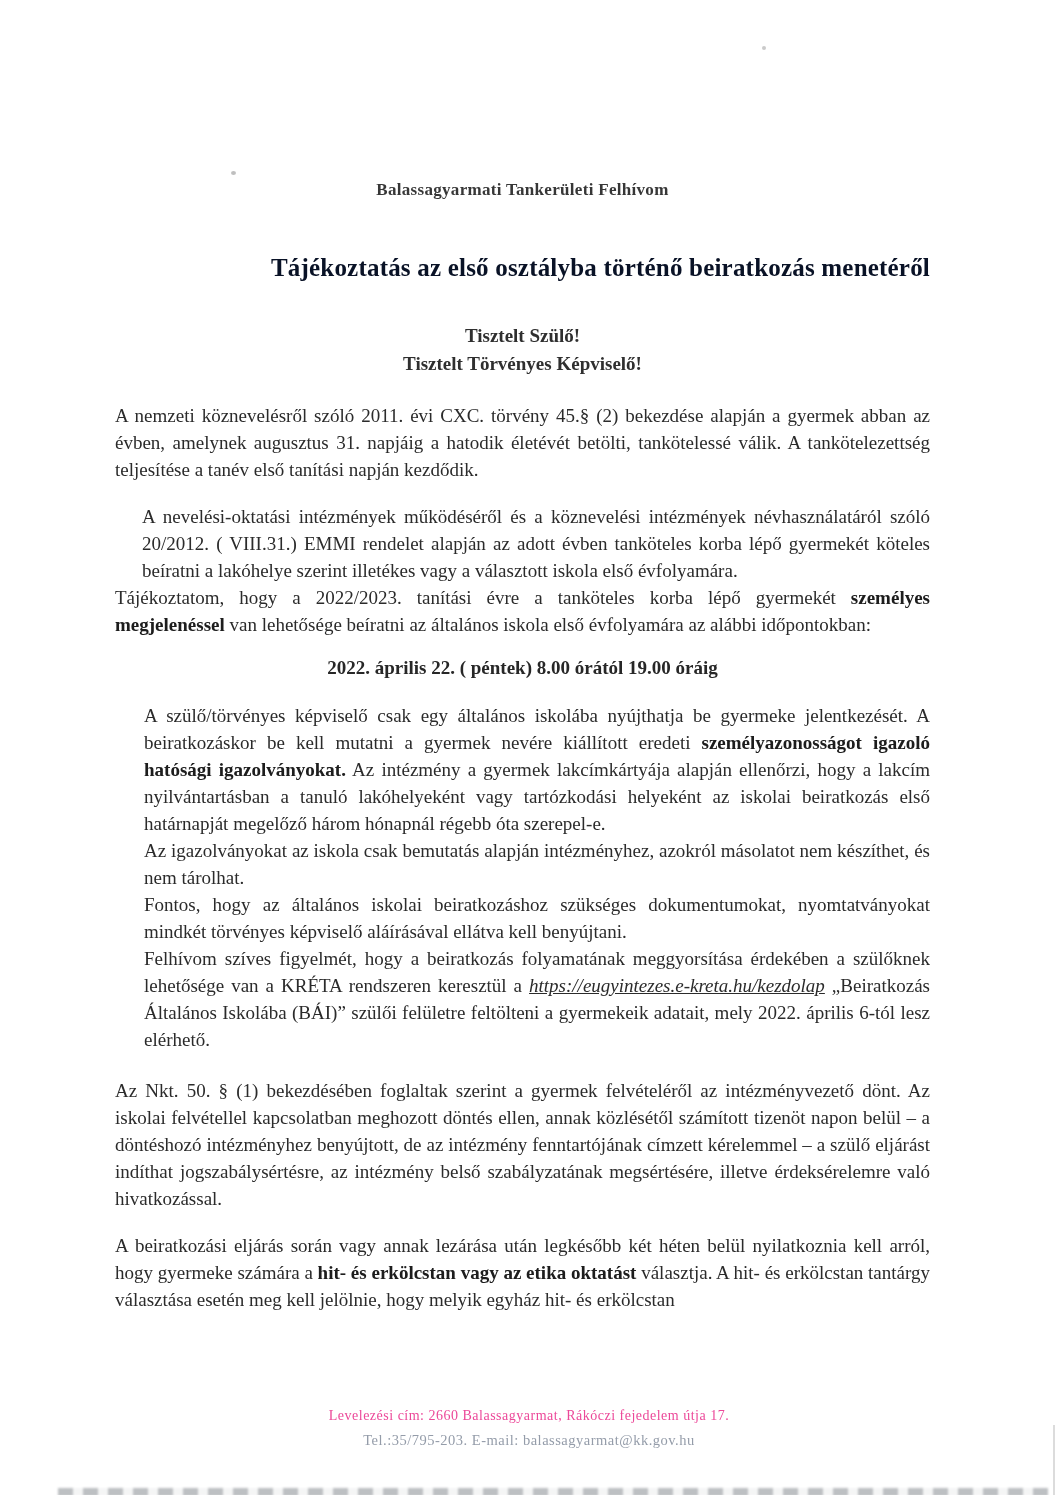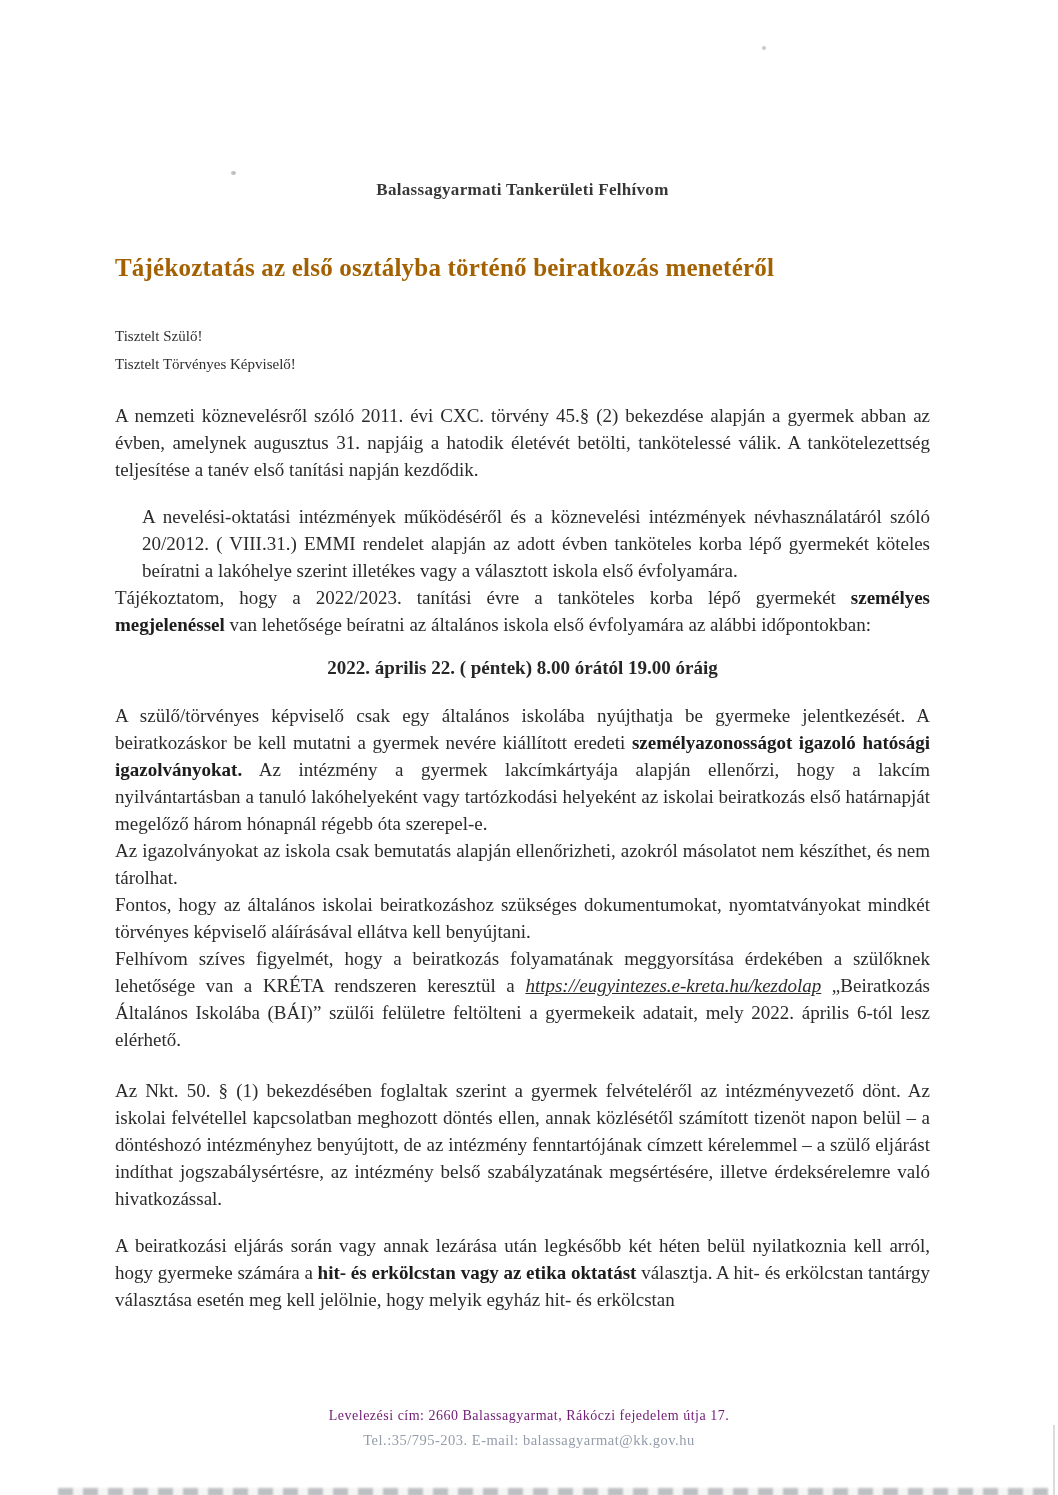--- a/index.html
+++ b/index.html
@@ -22,52 +22,53 @@
     filter: contrast(1.05) blur(0.3px);
   }
   .org {
     text-align: center;
     font-weight: bold;
     font-size: 17px;
     letter-spacing: 0.3px;
     color: #3a3a3a;
   }
   .title {
-    text-align: left;
+    text-align: right;
     font-weight: bold;
     font-size: 25px;
     margin: 54px 0 0 0;
-    color: #a16207;
+    color: #0f172a;
     letter-spacing: 0.2px;
   }
   .sal-block { margin-top: 40px; }
   .sal {
-    font-weight: normal;
-    font-size: 15px;
+    text-align: center;
+    font-weight: bold;
+    font-size: 19px;
     line-height: 28px;
     color: #333333;
   }
   .para {
     font-size: 19px;
     line-height: 27px;
     text-align: justify;
     margin: 0;
   }
   .mt-p1 { margin-top: 24px; }
   .mt-p2 { margin-top: 20px; margin-left: 27px; }
   .mt-p3 { }
   .dates {
     margin-top: 16px;
     text-align: center;
     font-weight: bold;
     font-size: 19px;
     line-height: 28px;
     color: #2b2b2b;
   }
-  .mt-block { margin-top: 20px; }
+  .mt-block { margin-top: 20px; margin-left: 29px; }
   .mt-nkt { margin-top: 24px; }
   .mt-final { margin-top: 20px; }
   .para b { color: #222222; }
   .link {
     text-decoration: underline;
     color: inherit;
     cursor: pointer;
     word-break: break-all;
     font-style: italic;
   }
@@ -76,21 +77,21 @@
     left: 0;
     right: 0;
     top: 1404px;
     text-align: center;
     line-height: 24px;
     filter: blur(0.6px);
     letter-spacing: 0.5px;
   }
   .footer-line1 {
     font-size: 14px;
-    color: #701a75;
+    color: #ec4899;
   }
   .footer-line2 {
     font-size: 14.5px;
     color: #949ca9;
   }
   .cutoff {
     position: absolute;
     left: 58px;
     right: 10px;
     top: 1488px;
@@ -142,21 +143,21 @@
     <p class="para mt-p2">A nevelési-oktatási intézmények működéséről és a köznevelési intézmények névhasználatáról szóló 20/2012. ( VIII.31.) EMMI rendelet alapján az adott évben tanköteles korba lépő gyermekét köteles beíratni a lakóhelye szerint illetékes vagy a választott iskola első évfolyamára.</p>
 
     <p class="para mt-p3"><span>Tájékoztatom, hogy a 2022/2023. tanítási évre a tanköteles korba lépő gyermekét </span><b>személyes megjelenéssel</b><span> van lehetősége beíratni az általános iskola első évfolyamára az alábbi időpontokban:</span></p>
 
     <div class="dates">
       <div>2022. április 22. ( péntek) 8.00 órától 19.00 óráig</div>
     </div>
 
     <div class="mt-block">
       <p class="para"><span>A szülő/törvényes képviselő csak egy általános iskolába nyújthatja be gyermeke jelentkezését. A beiratkozáskor be kell mutatni a gyermek nevére kiállított eredeti </span><b>személyazonosságot igazoló hatósági igazolványokat.</b><span> Az intézmény a gyermek lakcímkártyája alapján ellenőrzi, hogy a lakcím nyilvántartásban a tanuló lakóhelyeként vagy tartózkodási helyeként az iskolai beiratkozás első határnapját megelőző három hónapnál régebb óta szerepel-e.</span></p>
-      <p class="para">Az igazolványokat az iskola csak bemutatás alapján ellenőrizheti, azokról másolatot nem készíthet, és nem tárolhat.</p>
+      <p class="para">Az igazolványokat az iskola csak bemutatás alapján intézményhez, azokról másolatot nem készíthet, és nem tárolhat.</p>
       <p class="para">Fontos, hogy az általános iskolai beiratkozáshoz szükséges dokumentumokat, nyomtatványokat mindkét törvényes képviselő aláírásával ellátva kell benyújtani.</p>
       <p class="para"><span>Felhívom szíves figyelmét, hogy a beiratkozás folyamatának meggyorsítása érdekében a szülőknek lehetősége van a KRÉTA rendszeren keresztül a </span><span class="link">https://eugyintezes.e-kreta.hu/kezdolap</span><span> „Beiratkozás Általános Iskolába (BÁI)” szülői felületre feltölteni a gyermekeik adatait, mely 2022. április 6-tól lesz elérhető.</span></p>
     </div>
 
     <p class="para mt-nkt">Az Nkt. 50. § (1) bekezdésében foglaltak szerint a gyermek felvételéről az intézményvezető dönt. Az iskolai felvétellel kapcsolatban meghozott döntés ellen, annak közlésétől számított tizenöt napon belül – a döntéshozó intézményhez benyújtott, de az intézmény fenntartójának címzett kérelemmel – a szülő eljárást indíthat jogszabálysértésre, az intézmény belső szabályzatának megsértésére, illetve érdeksérelemre való hivatkozással.</p>
 
     <p class="para mt-final"><span>A beiratkozási eljárás során vagy annak lezárása után legkésőbb két héten belül nyilatkoznia kell arról, hogy gyermeke számára a </span><b>hit- és erkölcstan vagy az etika oktatást</b><span> választja. A hit- és erkölcstan tantárgy választása esetén meg kell jelölnie, hogy melyik egyház hit- és erkölcstan</span></p>
 
   </div>
 

